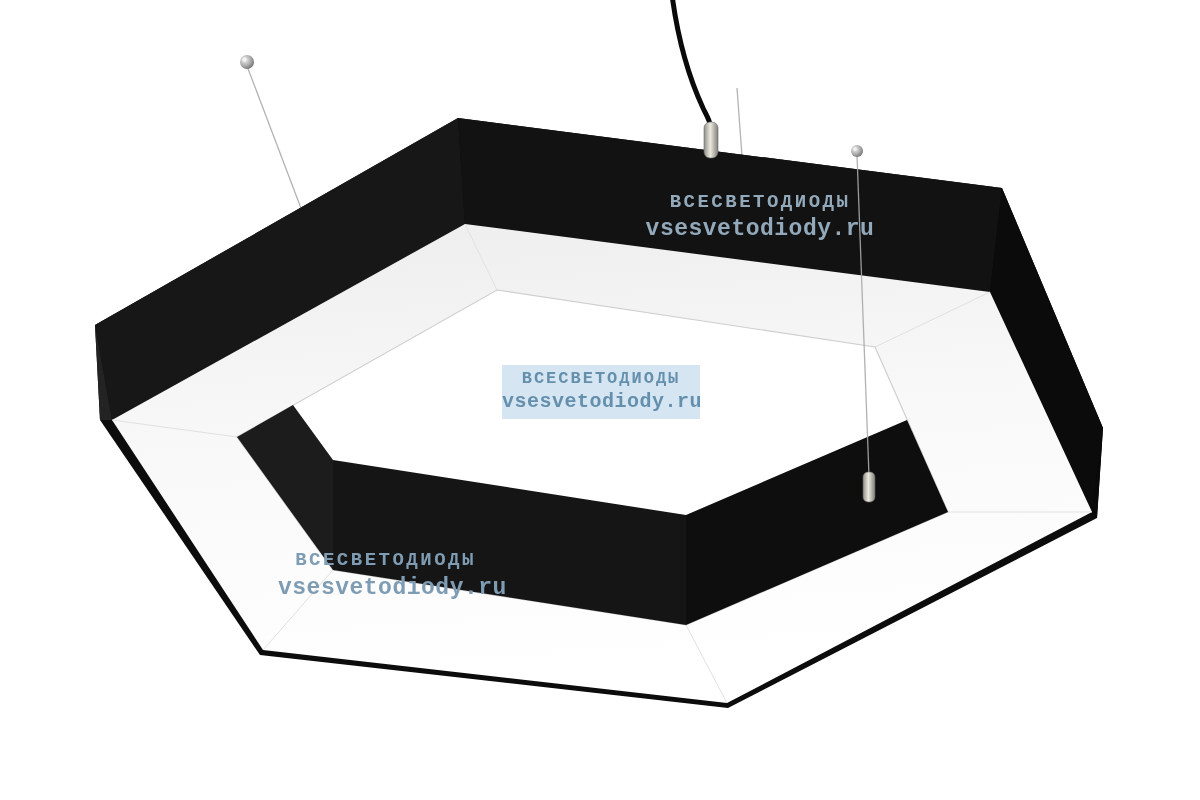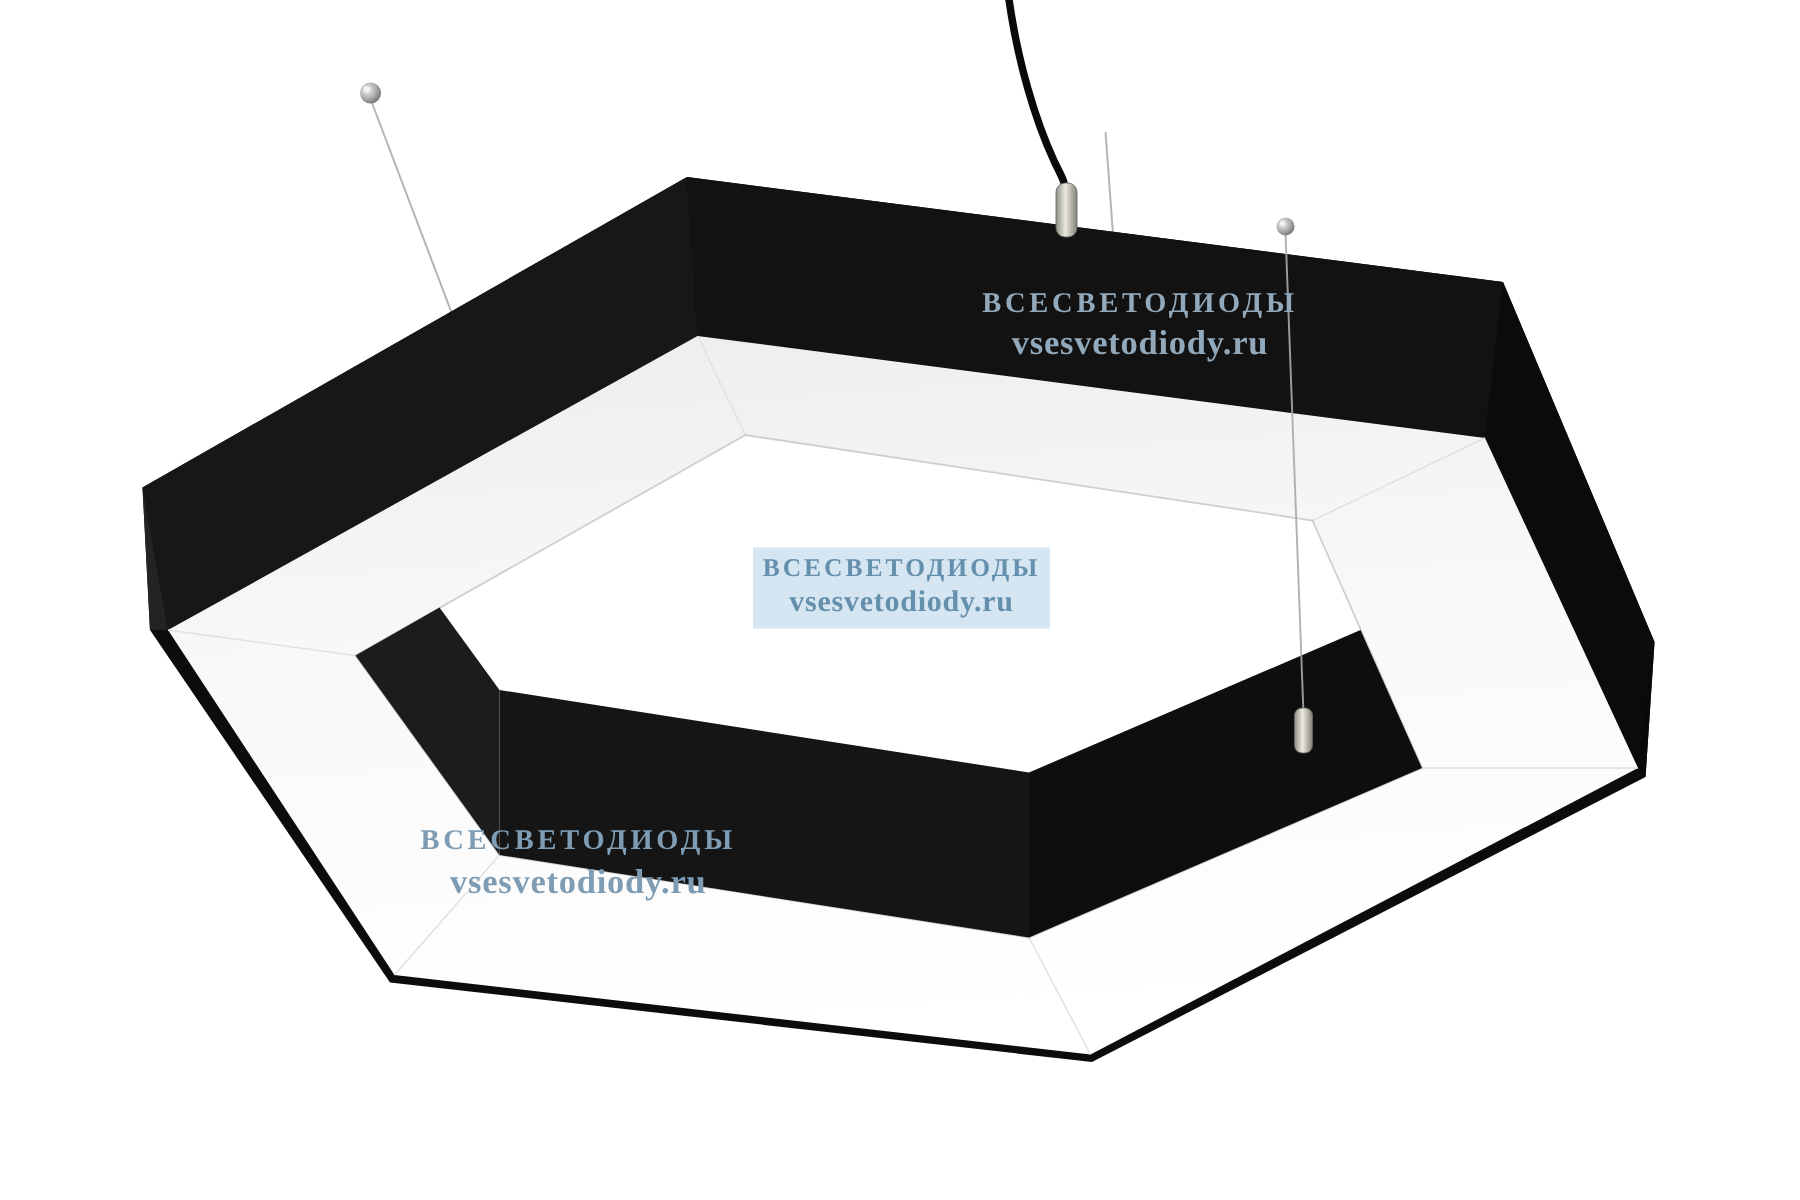--- a/index.html
+++ b/index.html
@@ -2,21 +2,21 @@
 <html><head>
 <meta charset="utf-8">
 <style>
   html, body { margin: 0; padding: 0; background: #ffffff; }
   .stage {
     position: relative;
     width: 1200px;
     height: 800px;
     background: #ffffff;
     overflow: hidden;
-    font-family: Liberation Serif, serif;
+    font-family: Liberation Mono, monospace;
   }
   .stage svg { position: absolute; left: 0; top: 0; }
   .watermark {
     position: absolute;
     text-align: center;
     line-height: 1.15;
     user-select: none;
     pointer-events: none;
   }
   .wm-line1 {

